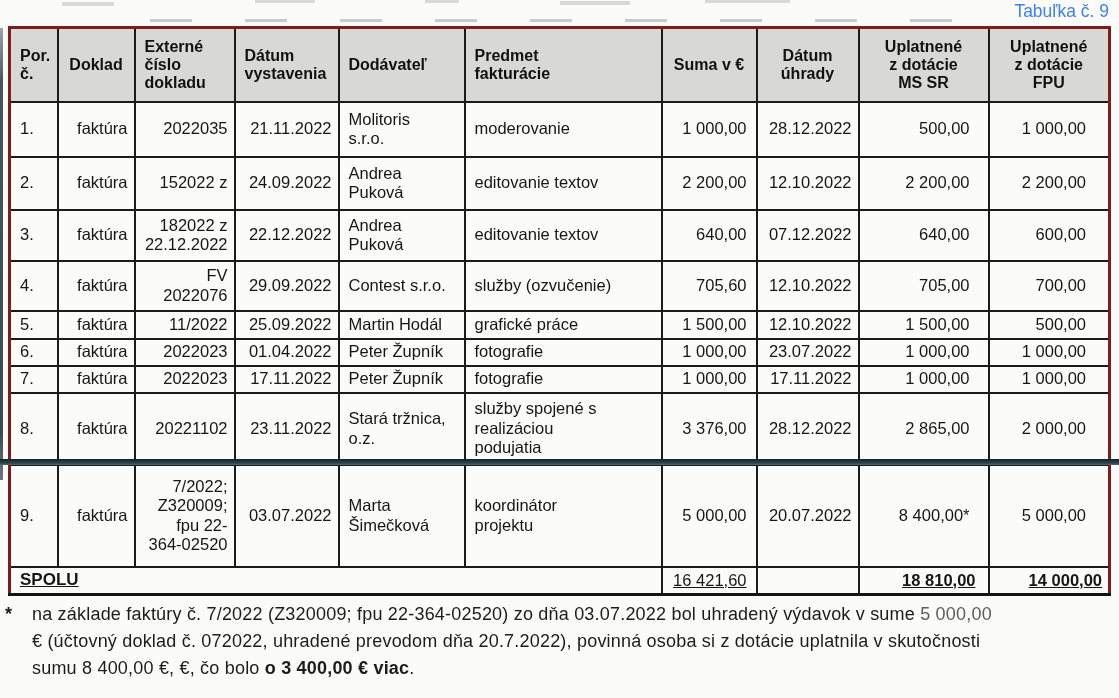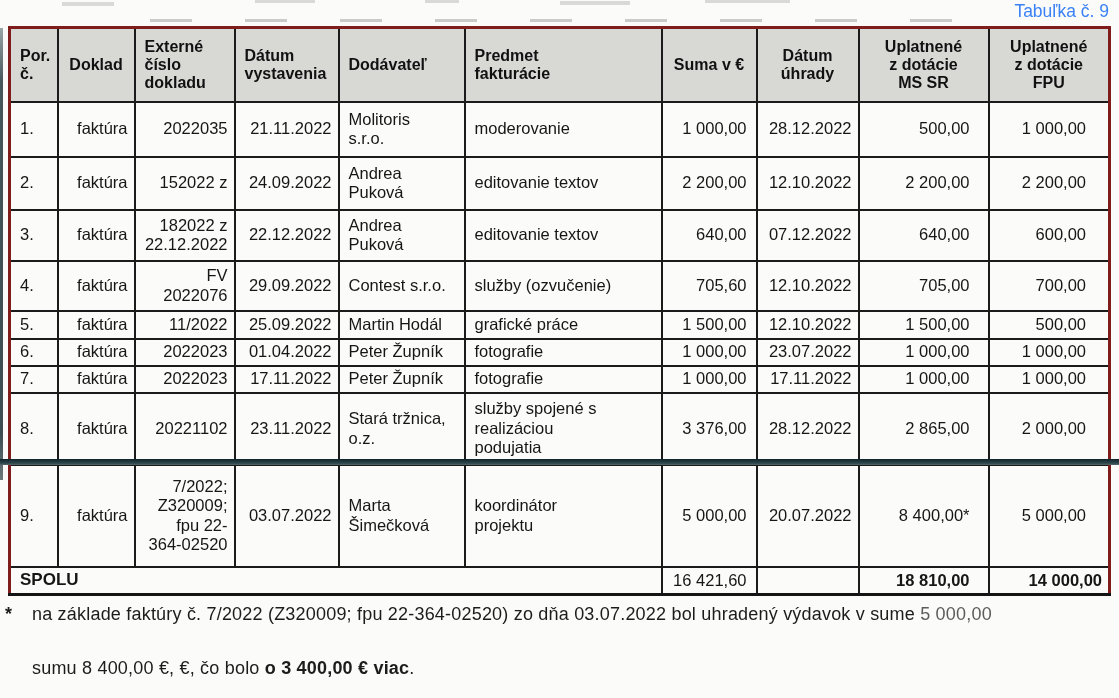--- a/index.html
+++ b/index.html
@@ -46,24 +46,24 @@
     padding: 3px 5px; text-align: center; color:#111;
   }
   td { font-size: 16.5px; line-height: 1.18; padding: 2px 6px; }
   thead tr { height: 74px; }
   .a-l { text-align: left; padding-left: 9px; }
   .a-c { text-align: right; margin-left: 16px; }
   .a-r { text-align: right; padding-right: 9px; }
   tbody td:nth-child(9) { padding-right: 18px; }
   tbody td:nth-child(10) { padding-right: 22px; }
   .total-row { height: 28px; }
-  .total-row td { border-bottom: 3px solid #141414; }
+  .total-row td { border-bottom: 3px solid #141414; text-decoration: underline; }
   .bold { font-weight: bold; }
   .total-label { font-weight: bold; font-size: 17px; padding-left: 9px; }
-  .pr-18 { padding-right: 18px; }
+  .pr-18 { padding-right: 12px; }
   .pr-22 { padding-right: 6px; }
   
   .footnote {
     position:absolute; left:5px; top:601px; width:1110px;
     display:flex; font-size:18px; line-height:27px; letter-spacing:.2px; color:#1c1c1c;
   }
   .footnote .marker { width:27px; font-weight:bold; flex:0 0 auto; }
   .footnote .ft-text { flex:1; }
   .faded { color:#5d5d5d; }
 </style>
@@ -251,18 +251,18 @@
         <td class="a-r bold pr-22">14 000,00</td>
       </tr>
     </tfoot>
   </table>
 
   <div class="heavy-break"></div>
 
   <div class="footnote">
     <span class="marker">*</span>
     <span class="ft-text"><span>na základe faktúry č. 7/2022 (Z320009; fpu 22-364-02520) zo dňa 03.07.2022 bol uhradený výdavok v sume </span><span class="faded">5 000,00</span><br>
-      <br>
+      <span>€ (účtovný doklad č. 072022, uhradené prevodom dňa 20.7.2022), povinná osoba si z dotácie uplatnila v skutočnosti</span><br>
       <span>sumu 8 400,00 €, €, čo bolo </span><span class="bold">o 3 400,00 € viac</span><span>.</span>
     </span>
   </div>
 
 </div>
 
 </body></html>

